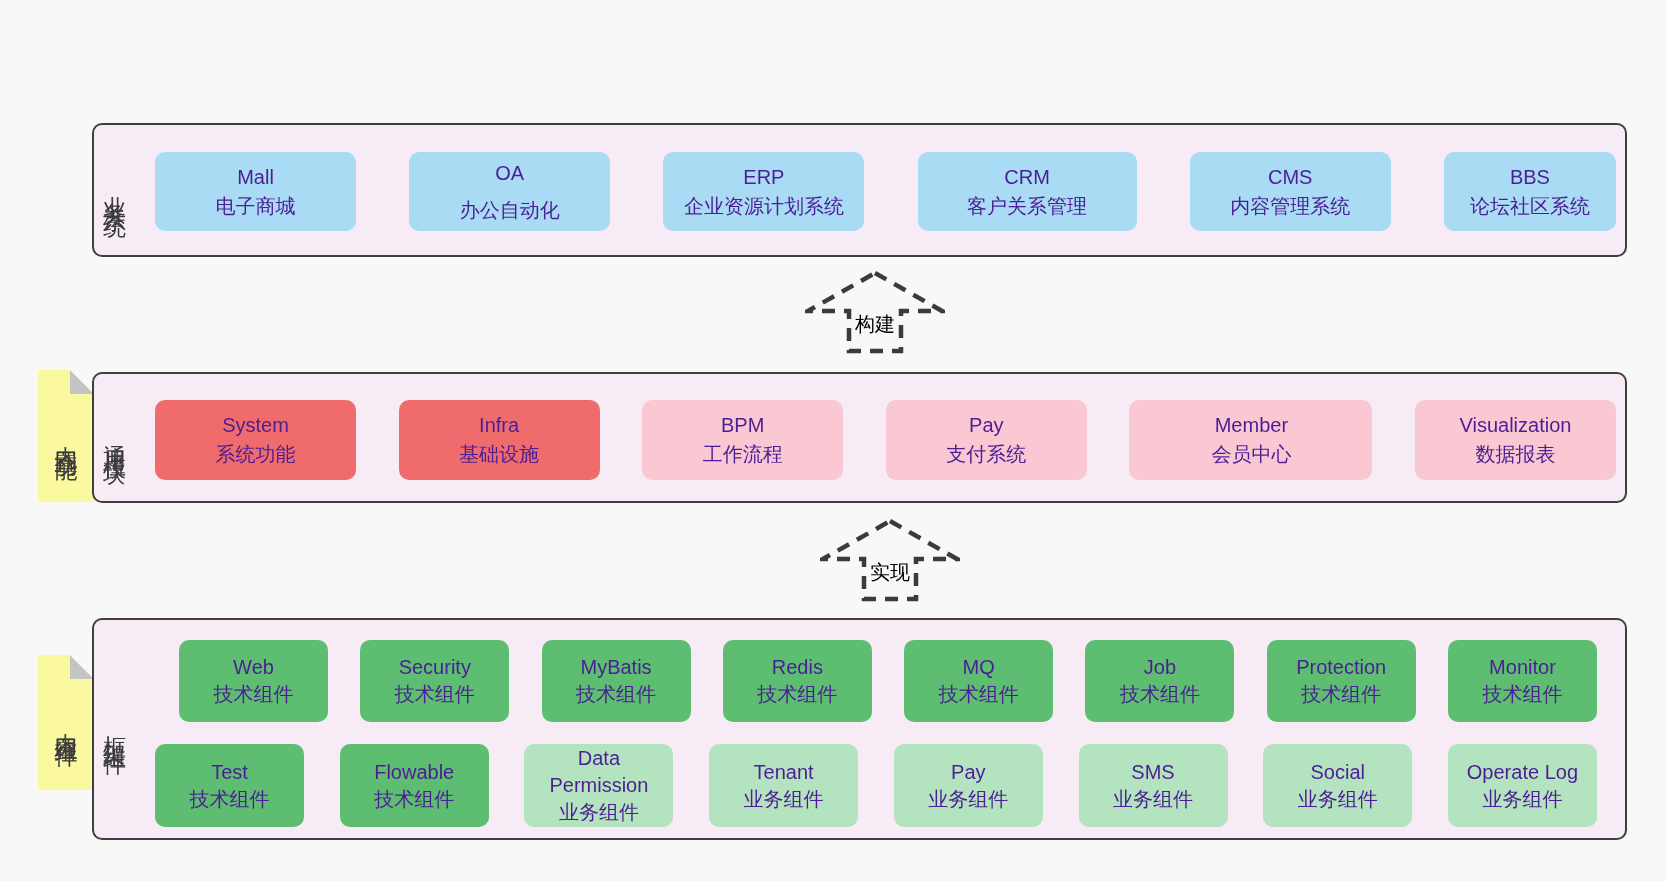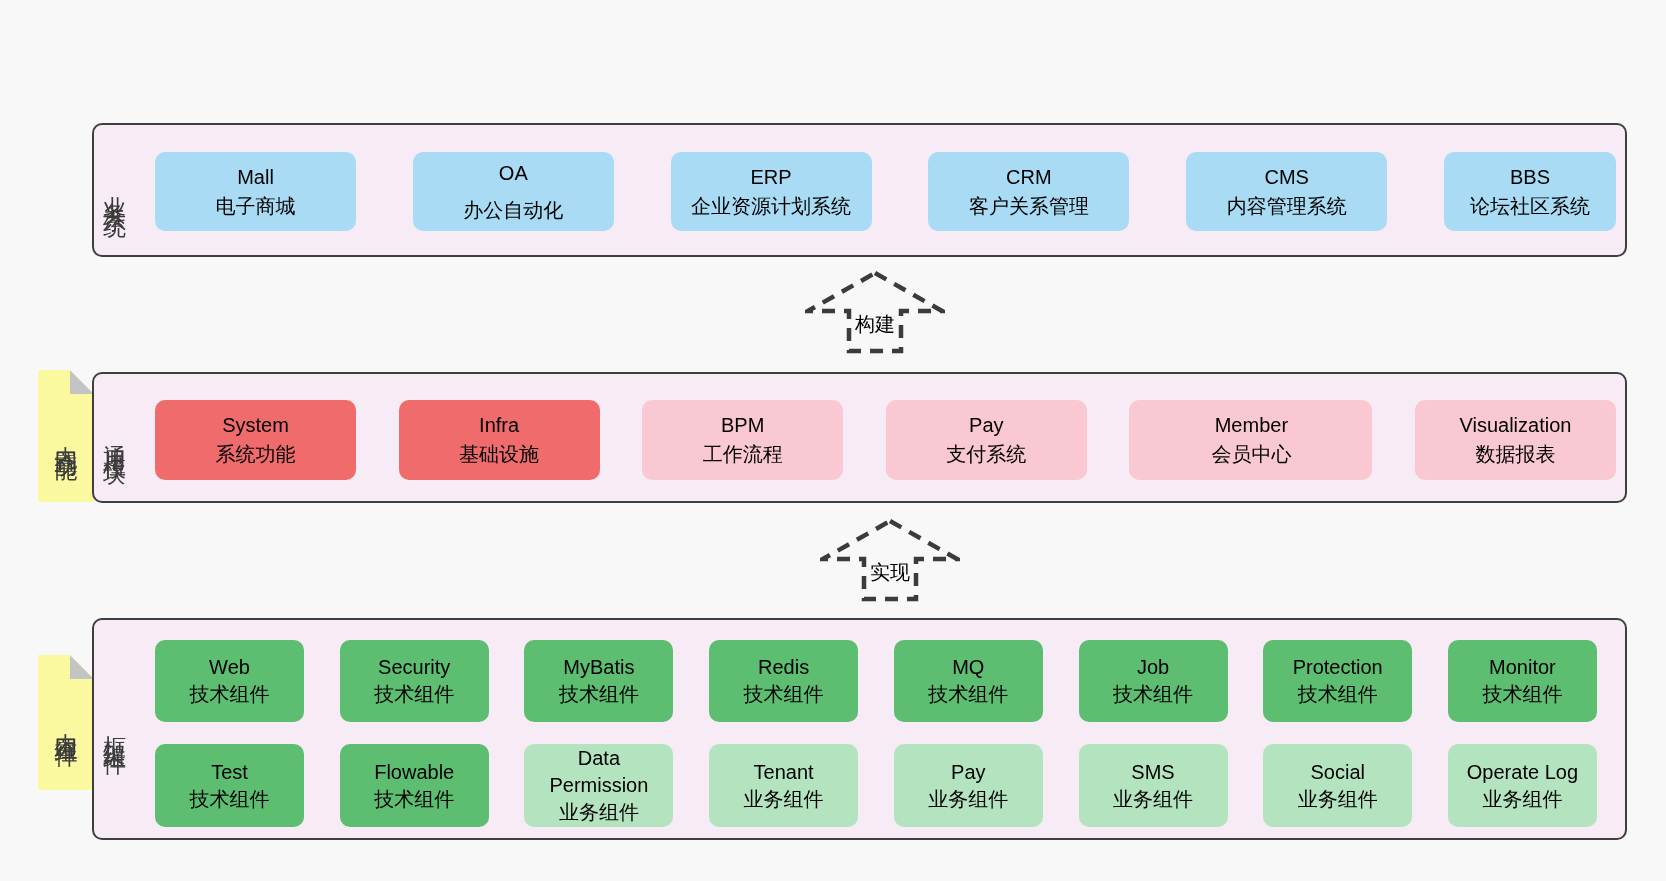--- a/index.html
+++ b/index.html
@@ -22,21 +22,21 @@
     writing-mode:vertical-rl;text-orientation:upright;
     font-size:23px;letter-spacing:6px;line-height:1;
     color:#3b3b3b;white-space:nowrap;
   }
   .row{
     position:absolute;display:flex;justify-content:space-between;
   }
   .box{
     display:flex;flex-direction:column;justify-content:center;align-items:center;
     border-radius:10px;text-align:center;
-    font-size:20px;line-height:29px;color:#000000;
+    font-size:20px;line-height:29px;color:#4c1d95;
     box-sizing:border-box;padding:2px 6px;
   }
   .row-8 .box{line-height:27px;}
   .note{
     position:absolute;width:56px;background:#fbf9a0;z-index:1;
     clip-path:polygon(0 0, calc(100% - 24px) 0, 100% 24px, 100% 100%, 0 100%);
   }
   .note .fold{
     position:absolute;top:0;right:0;width:24px;height:24px;background:#c4c4c4;
     clip-path:polygon(0 0, 100% 100%, 0 100%);
@@ -77,21 +77,21 @@
           <div>电子商城</div>
         </div>
         <div class="box" style="width: 201px; height: 79px; background: rgb(169, 220, 244); gap: 8px;">
           <div>OA</div>
           <div>办公自动化</div>
         </div>
         <div class="box" style="width: 201px; height: 79px; background: rgb(169, 220, 244);">
           <div>ERP</div>
           <div>企业资源计划系统</div>
         </div>
-        <div class="box" style="width: 201px; height: 79px; background: rgb(169, 220, 244);">
+        <div class="box" style="width: 219px; height: 79px; background: rgb(169, 220, 244);">
           <div>CRM</div>
           <div>客户关系管理</div>
         </div>
         <div class="box" style="width: 201px; height: 79px; background: rgb(169, 220, 244);">
           <div>CMS</div>
           <div>内容管理系统</div>
         </div>
         <div class="box" style="width: 172px; height: 79px; background: rgb(169, 220, 244);">
           <div>BBS</div>
           <div>论坛社区系统</div>
@@ -139,21 +139,21 @@
   <div class="arrow" style="left:820px;top:518px;">
     <svg width="140" height="84" viewBox="0 0 140 84">
       <path d="M 70 3 L 137 41 L 96 41 L 96 81 L 44 81 L 44 41 L 3 41 Z" fill="none" stroke="#3b3b3b" stroke-width="4.5" stroke-dasharray="13 9"></path>
     </svg>
     <span class="alabel">实现</span>
   </div>
 
   <section class="panel" style="left:92px;top:618px;width:1535px;height:222px;">
     <div class="plabel">框架组件</div>
     <div class="row row-8" style="left:61px;top:20px;width:1442px;">
-        <div class="box" style="width: 149px; height: 82px; background: rgb(93, 189, 113);">
+        <div class="box" style="width: 149px; height: 82px; background: rgb(93, 189, 113); margin-left: 24px;">
           <div>Web</div>
           <div>技术组件</div>
         </div>
         <div class="box" style="width: 149px; height: 82px; background: rgb(93, 189, 113);">
           <div>Security</div>
           <div>技术组件</div>
         </div>
         <div class="box" style="width: 149px; height: 82px; background: rgb(93, 189, 113);">
           <div>MyBatis</div>
           <div>技术组件</div>

